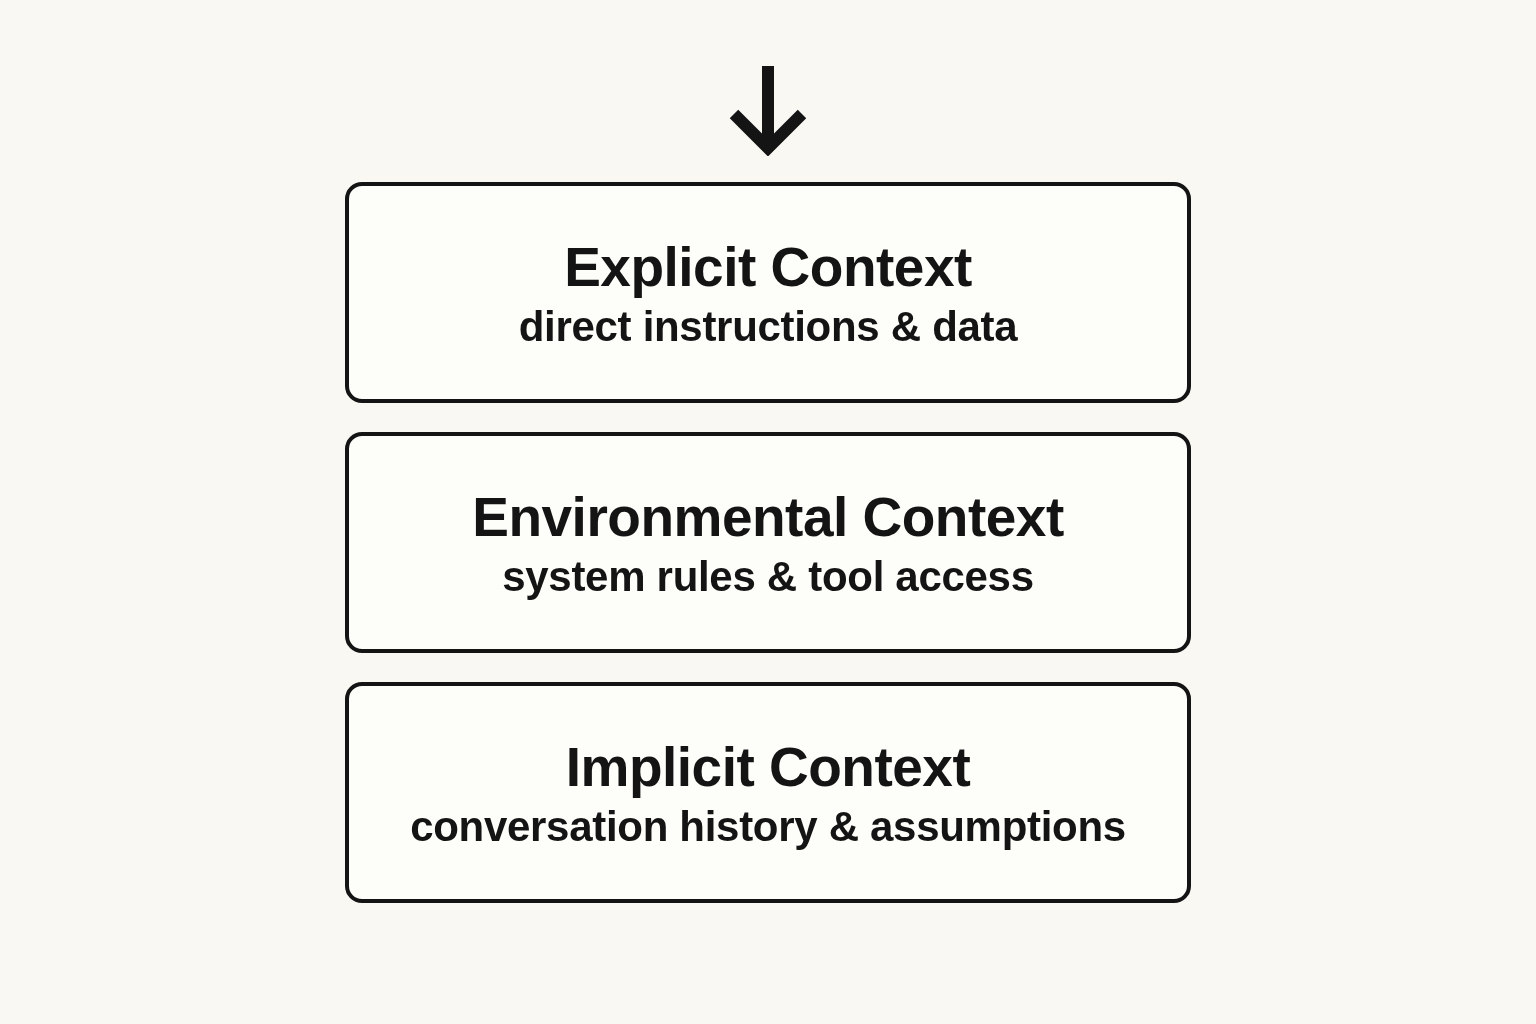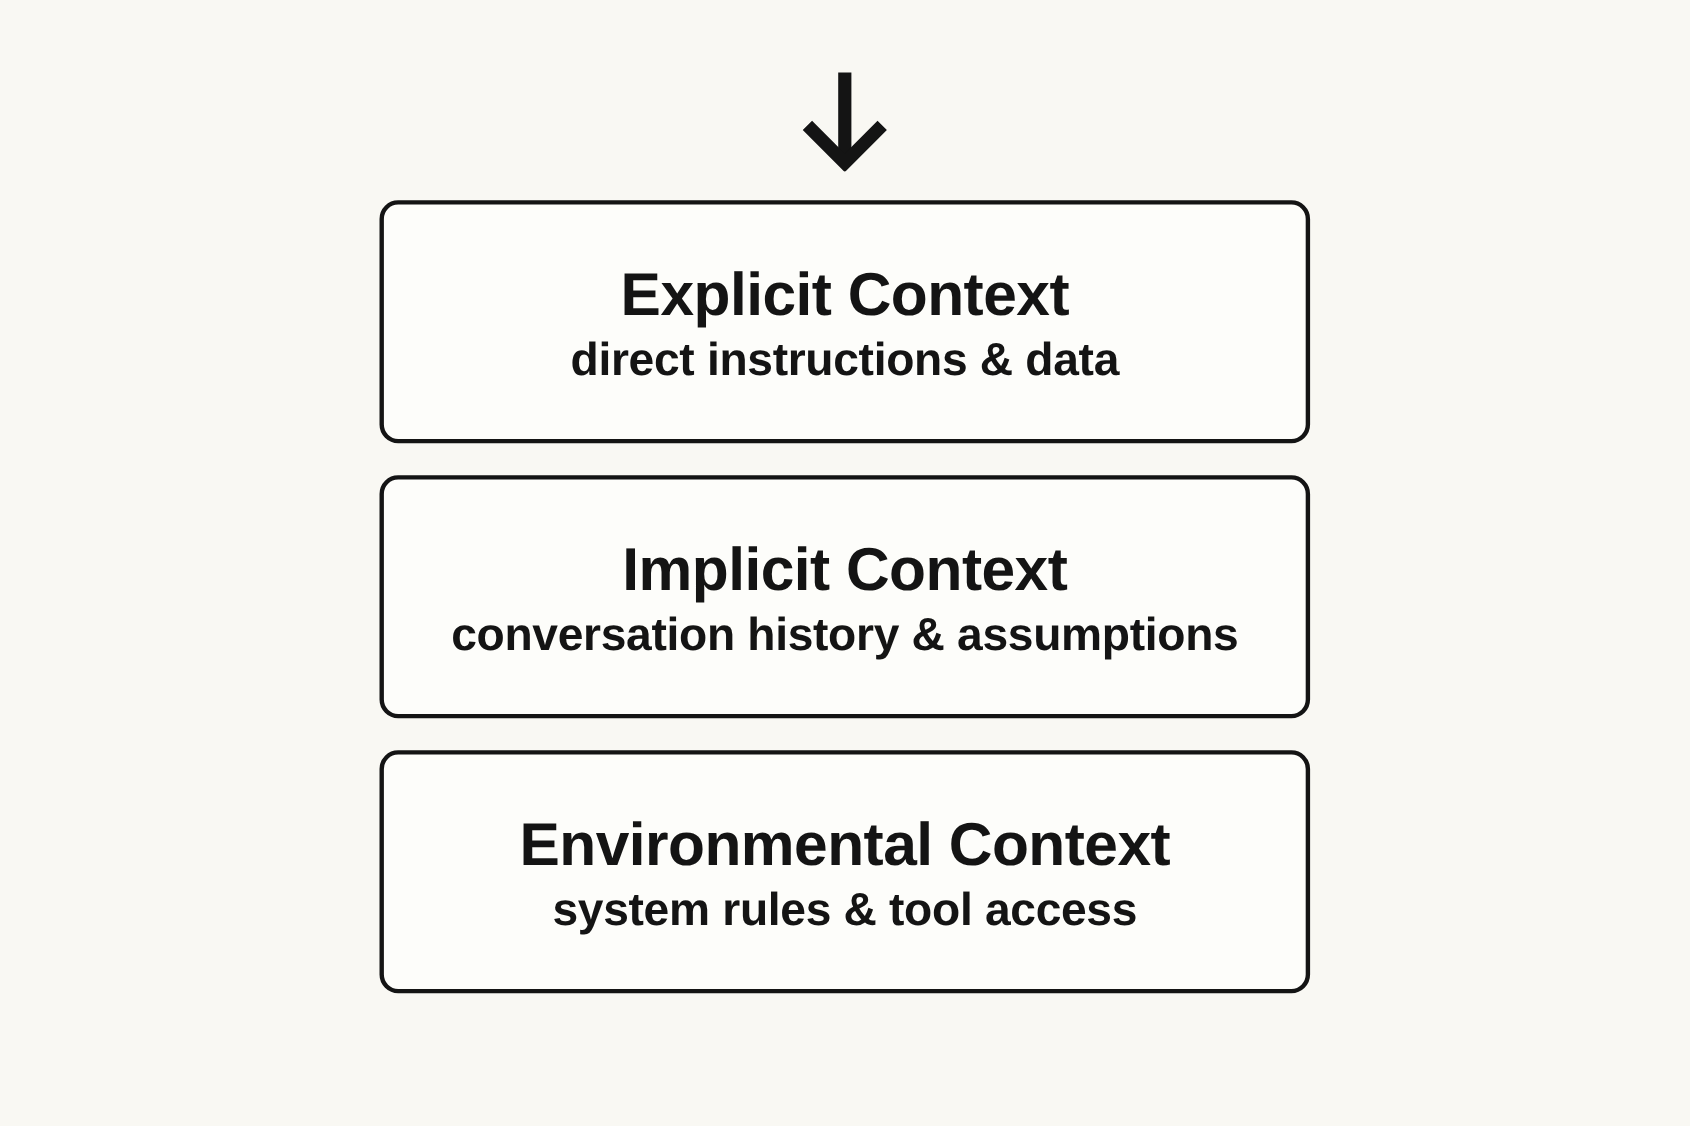--- a/index.html
+++ b/index.html
@@ -76,23 +76,23 @@
   </div>
 
   <div class="stack">
 
     <div class="ctx-box">
       <div class="ctx-title">Explicit Context</div>
       <div class="ctx-subtitle">direct instructions &amp; data</div>
     </div>
 
     <div class="ctx-box">
-      <div class="ctx-title">Implicit Context</div>
-      <div class="ctx-subtitle">conversation history &amp; assumptions</div>
+      <div class="ctx-title">Environmental Context</div>
+      <div class="ctx-subtitle">system rules &amp; tool access</div>
     </div>
 
     <div class="ctx-box">
-      <div class="ctx-title">Environmental Context</div>
-      <div class="ctx-subtitle">system rules &amp; tool access</div>
+      <div class="ctx-title">Implicit Context</div>
+      <div class="ctx-subtitle">conversation history &amp; assumptions</div>
     </div>
 
   </div>
 </div>
 
 </body></html>

